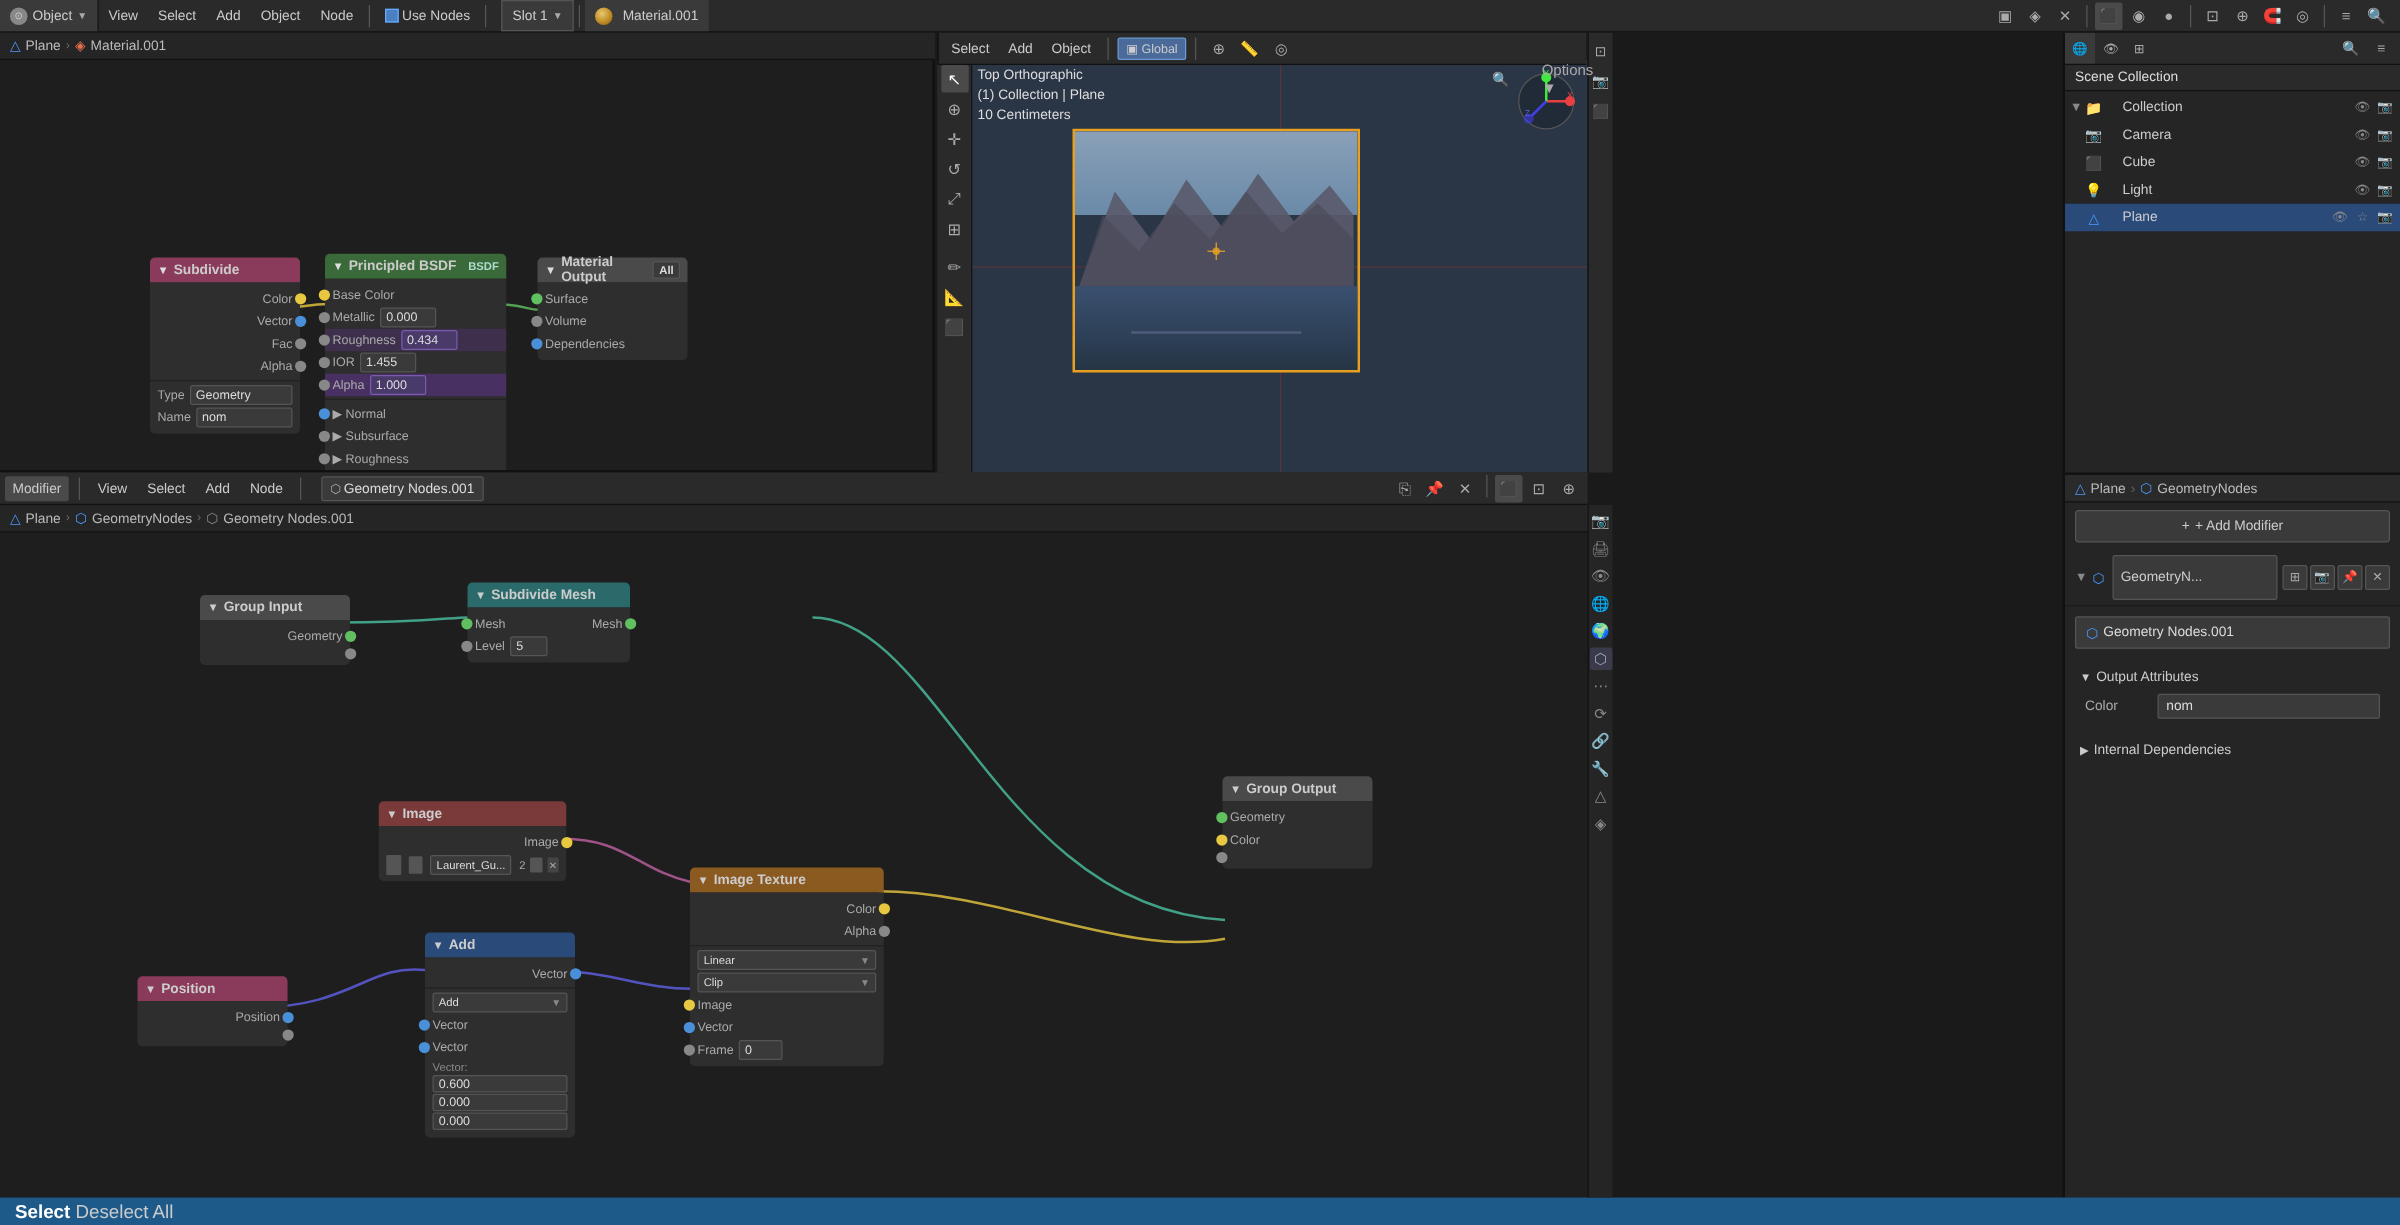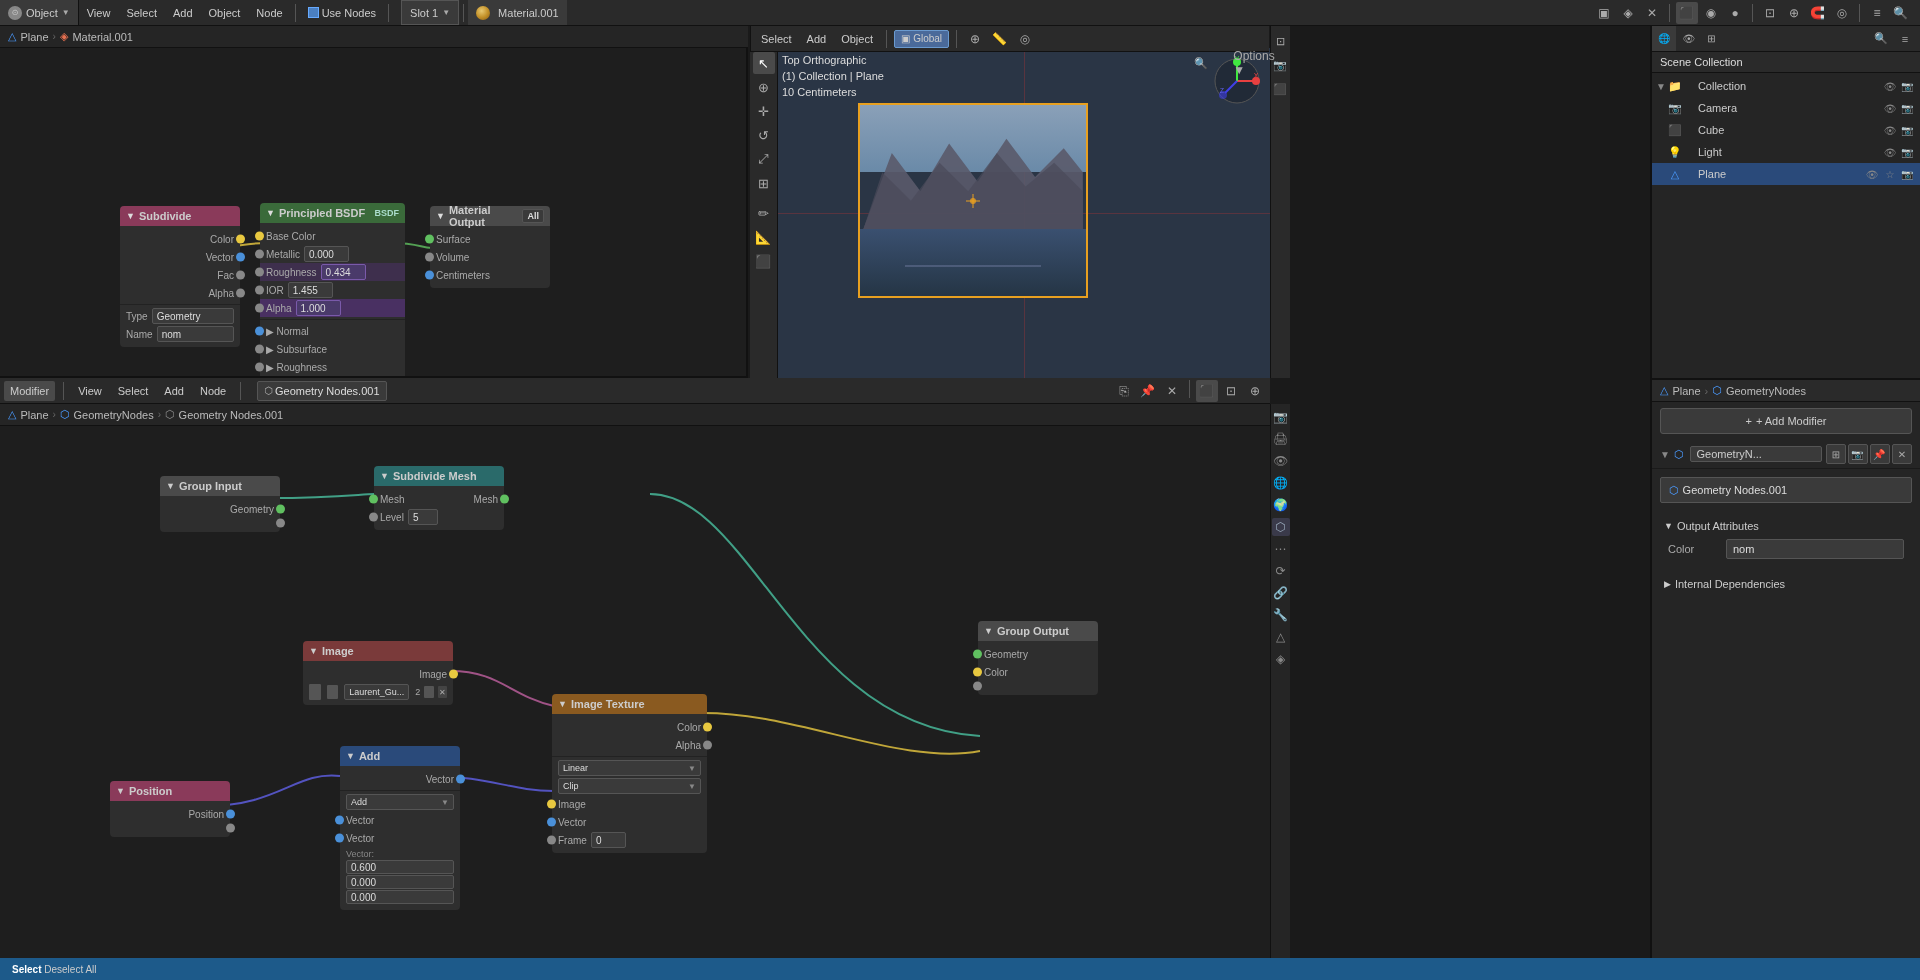--- a/index.html
+++ b/index.html
@@ -191,21 +191,21 @@
       color: #ccc; font-size: 11px; cursor: pointer;
       display: flex; align-items: center; justify-content: center;
       border-radius: 3px; gap: 4px;
     }
     .modifier-row {
       display: flex; align-items: center;
       padding: 4px 8px; gap: 4px;
       border-bottom: 1px solid #1a1a1a;
     }
     .modifier-name-btn {
-      flex: 1; height: 16px;
+      flex: 1; height: 36px;
       background: #3a3a3a; border: 1px solid #555;
       color: #ccc; font-size: 11px;
       display: flex; align-items: center; padding: 0 6px;
       border-radius: 2px; cursor: pointer;
       overflow: hidden; text-overflow: ellipsis;
     }
     .modifier-icon-btns { display: flex; gap: 2px; }
     .mod-icon-btn {
       width: 20px; height: 20px;
       display: flex; align-items: center; justify-content: center;
@@ -316,21 +316,21 @@
     }
 
     
     .status-bar {
       position: absolute;
       bottom: 0; left: 0; right: 0;
       height: 22px;
       background: #1d5a8a;
       display: flex; align-items: center;
       padding: 0 12px; gap: 20px;
-      font-size: 10px; color: #ccc;
+      font-size: 15px; color: #ccc;
     }
     .vp-menu-btn {
       padding: 0 6px; height: 20px;
       display: flex; align-items: center;
       font-size: 11px; color: #ccc; cursor: pointer;
       border-radius: 2px;
     }
     .vp-menu-btn.active { background: #4a4a4a; }
 
     
@@ -588,21 +588,21 @@
         <div class="node-row">
           <div class="socket socket-left socket-green"></div>
           <span class="node-label">Surface</span>
         </div>
         <div class="node-row">
           <div class="socket socket-left socket-gray"></div>
           <span class="node-label">Volume</span>
         </div>
         <div class="node-row">
           <div class="socket socket-left socket-blue"></div>
-          <span class="node-label">Centimeters</span>
+          <span class="node-label">Dependencies</span>
         </div>
       </div>
     </div>
 
   </div>
 </div>
 
 <div style="position:absolute;top:26px;left:750px;width:1px;height:26px;background:#111;z-index:60;"></div>
 <div style="position:absolute;top:26px;left:751px;width:518px;height:26px;background:#2a2a2a;border-bottom:1px solid #111;z-index:55;display:flex;align-items:center;padding:0 4px;gap:3px;">
   <div class="vp-menu-btn">Select</div>

